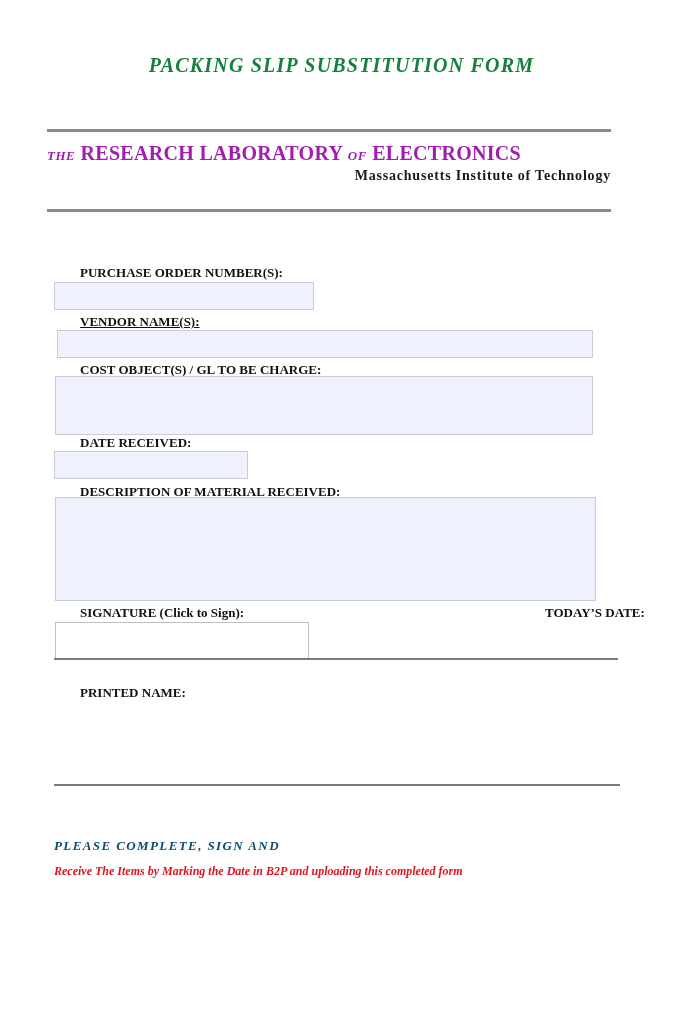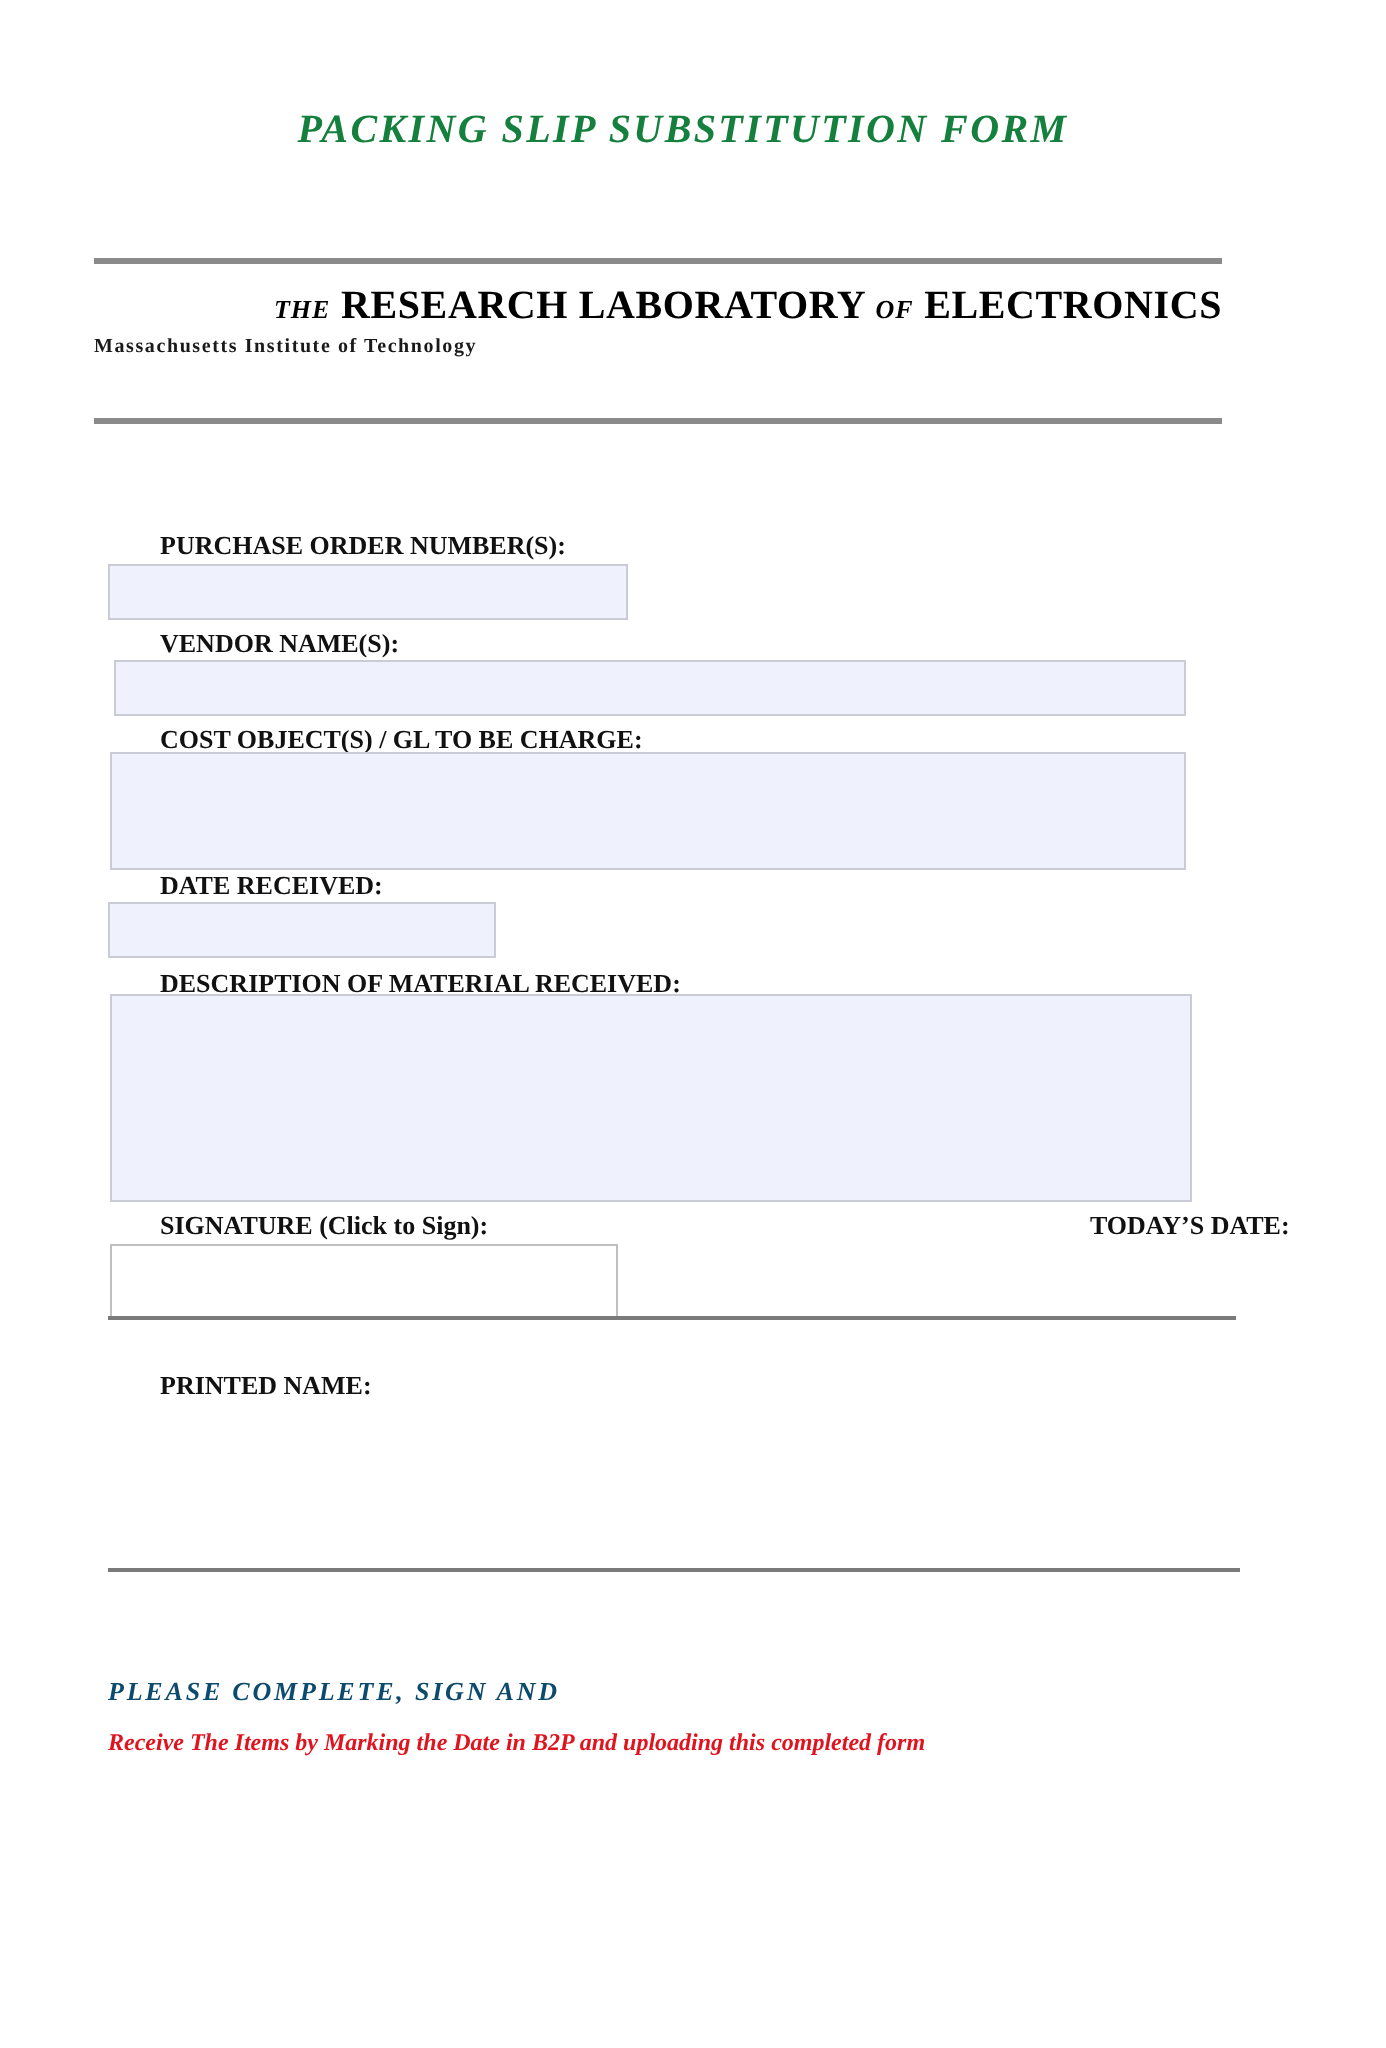--- a/index.html
+++ b/index.html
@@ -1,22 +1,22 @@
 <!DOCTYPE html>
 <html><head>
   <meta charset="utf-8">
   <style>
     html, body { margin: 0; padding: 0; background: #ffffff; }
     body { width: 693px; height: 1024px; position: relative; overflow: hidden; font-family: "Liberation Serif", "DejaVu Serif", serif; }
     .abs { position: absolute; }
     .title { left: 0; width: 683px; top: 54px; text-align: center; color: #15803d; font-weight: bold; font-style: italic; font-size: 20px; letter-spacing: 1.2px; }
     .rule { left: 47px; width: 564px; height: 3px; background: #8a8a8a; }
-    .org { left: 47px; width: 564px; top: 142px; text-align: right; font-weight: bold; font-size: 20px; color: #000000; letter-spacing: 0.3px; }
+    .org { left: 47px; width: 564px; top: 142px; text-align: left; font-weight: bold; font-size: 20px; color: #a21caf; letter-spacing: 0.3px; }
     .org .small { font-style: italic; font-size: 13px; letter-spacing: 0.5px; }
-    .sub { left: 47px; width: 564px; top: 168px; text-align: left; font-weight: bold; font-size: 10px; color: #1a1a1a; letter-spacing: 0.8px; }
+    .sub { left: 47px; width: 564px; top: 168px; text-align: right; font-weight: bold; font-size: 14px; color: #1a1a1a; letter-spacing: 0.8px; }
     .label { font-weight: bold; font-size: 13px; color: #111; white-space: nowrap; margin-left: 24px; }
     .field { background: #eff1fd; border: 1px solid #c9ccd6; box-sizing: border-box; }
     .sigbox { background: #ffffff; border: 1px solid #bfbfbf; box-sizing: border-box; }
     .line { height: 2px; background: #7a7a7a; }
     .red1 { color: #0c4a6e; font-weight: bold; font-style: italic; font-size: 13px; letter-spacing: 1.4px; }
     .red2 { color: #e0141f; font-weight: bold; font-style: italic; font-size: 12px; }
   </style>
 </head>
 <body>
 
@@ -30,21 +30,21 @@
   <span class="small">OF</span>
   <span>ELECTRONICS</span>
 </div>
 <div class="abs sub">Massachusetts Institute of Technology</div>
 
 <div class="abs rule" style="top:209px;"></div>
 
 <div class="abs label" style="left:56px; top:265px;">PURCHASE ORDER NUMBER(S):</div>
 <div class="abs field" style="left:54px; top:282px; width:260px; height:28px;"></div>
 
-<div class="abs label" style="left:56px; top:314px;">VENDOR NAME(S):</div>
+<div class="abs label" style="left:56px; top:314px;text-decoration:underline;">VENDOR NAME(S):</div>
 <div class="abs field" style="left:57px; top:330px; width:536px; height:28px;"></div>
 
 <div class="abs label" style="left:56px; top:362px;">COST OBJECT(S) / GL TO BE CHARGE:</div>
 <div class="abs field" style="left:55px; top:376px; width:538px; height:59px;"></div>
 
 <div class="abs label" style="left:56px; top:435px;">DATE RECEIVED:</div>
 <div class="abs field" style="left:54px; top:451px; width:194px; height:28px;"></div>
 
 <div class="abs label" style="left:56px; top:484px;">DESCRIPTION OF MATERIAL RECEIVED:</div>
 <div class="abs field" style="left:55px; top:497px; width:541px; height:104px;"></div>

